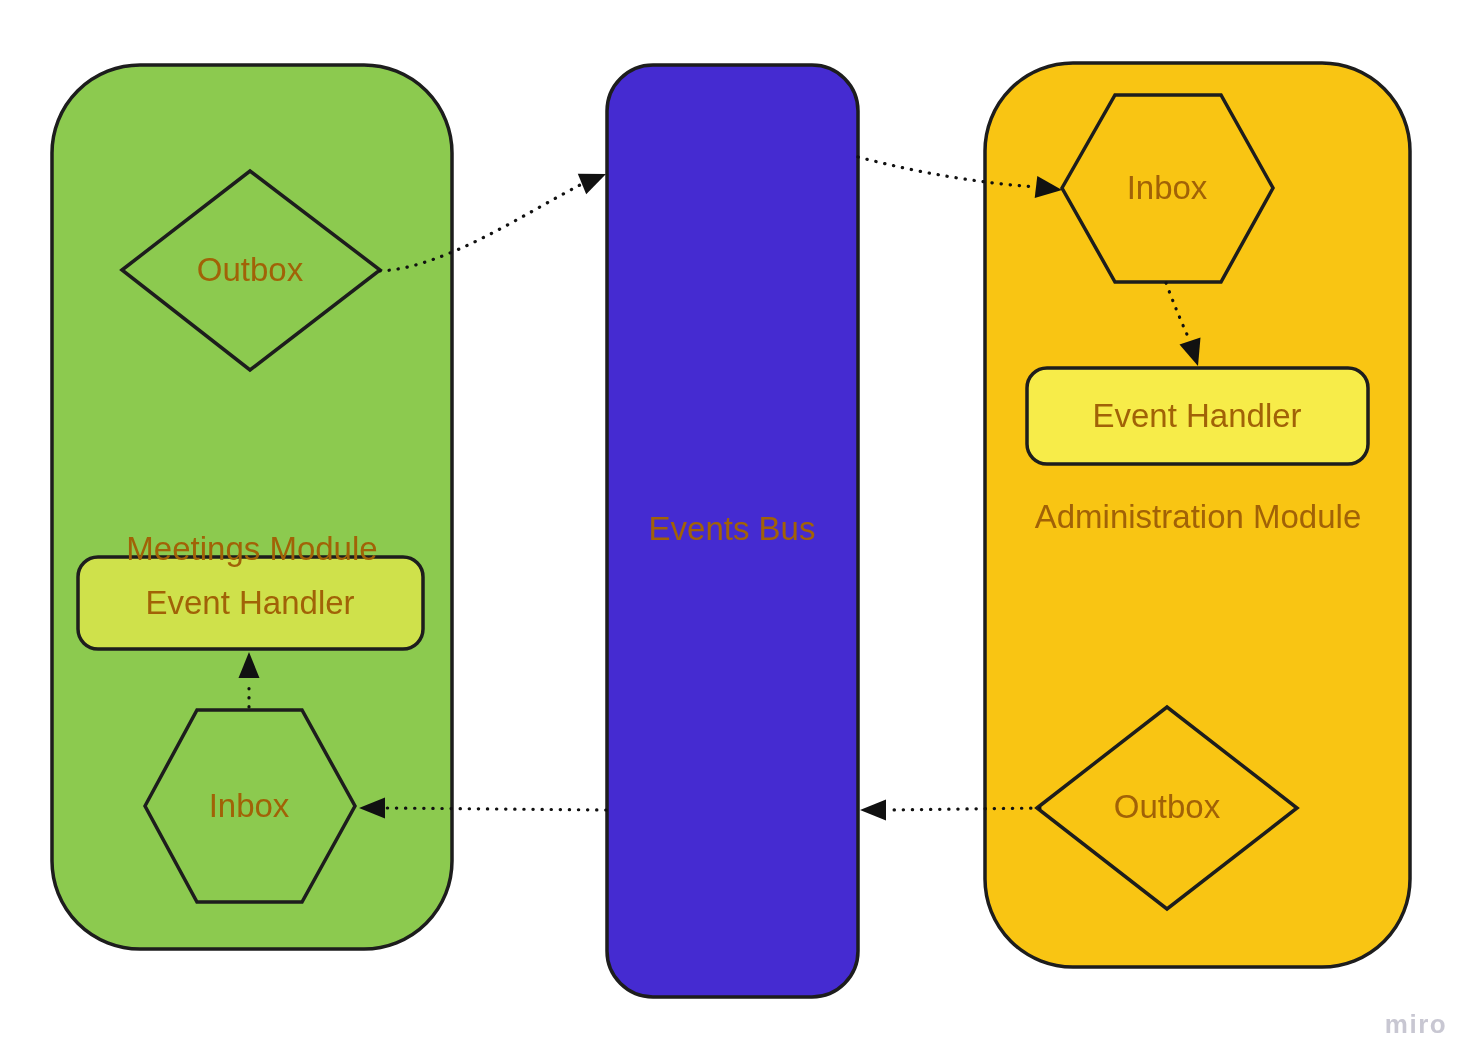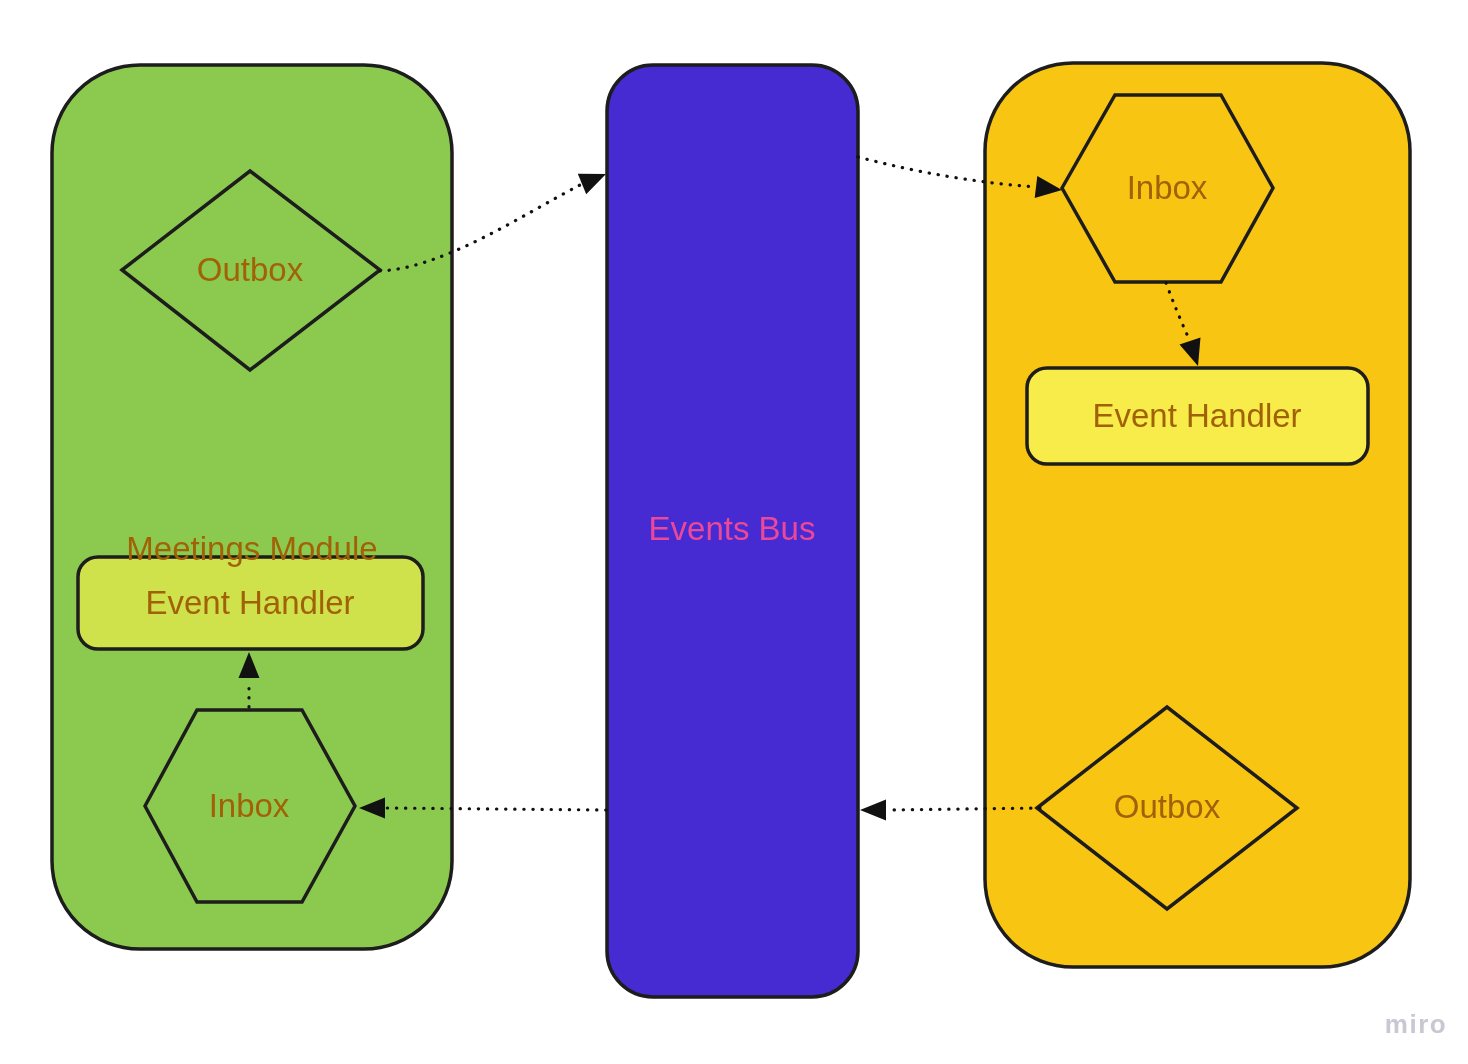--- a/index.html
+++ b/index.html
@@ -14,21 +14,21 @@
   .canvas svg { position: absolute; left: 0; top: 0; }
   .label {
     position: absolute;
     transform: translate(-50%, -50%);
     font-size: 33px;
     line-height: 1.1;
     color: #a16207;
     white-space: nowrap;
     user-select: none;
   }
-  .label--bus { color: #ec4899; }
+  .label--bus { color: #a16207; }
   .watermark {
     position: absolute;
     transform: translate(-50%, -50%);
     font-size: 26px;
     letter-spacing: 1.5px;
     font-weight: 600;
     color: #c8c7d2;
     white-space: nowrap;
     user-select: none;
     text-align: center;
@@ -91,18 +91,19 @@
   <div class="label" style="left:250px; top:603px;">Event Handler</div>
 
   <div class="label" style="left:249px; top:806px;">Inbox</div>
 
   <div class="label label--bus" style="left:732px; top:529px;">Events Bus</div>
 
   <div class="label" style="left:1167px; top:188px;">Inbox</div>
 
   <div class="label" style="left:1197px; top:416px;">Event Handler</div>
 
+  <div class="label" style="left:1198px; top:517px;">Administration Module</div>
 
   <div class="label" style="left:1167px; top:807px;">Outbox</div>
 
   <div class="watermark" style="left:1416px; top:1024px;">miro</div>
 
 </div>
 
 </body></html>

